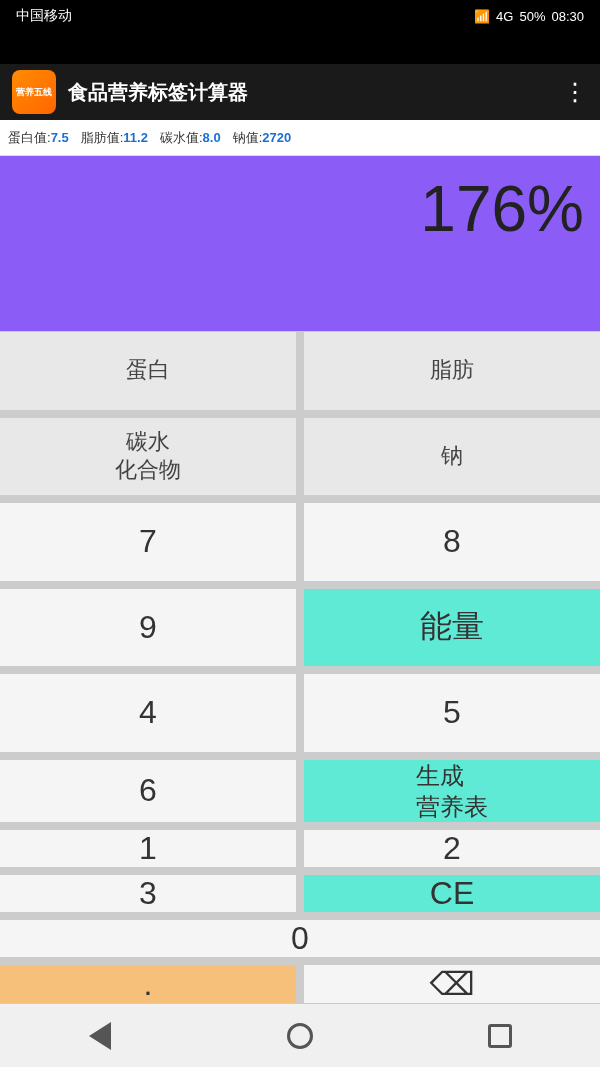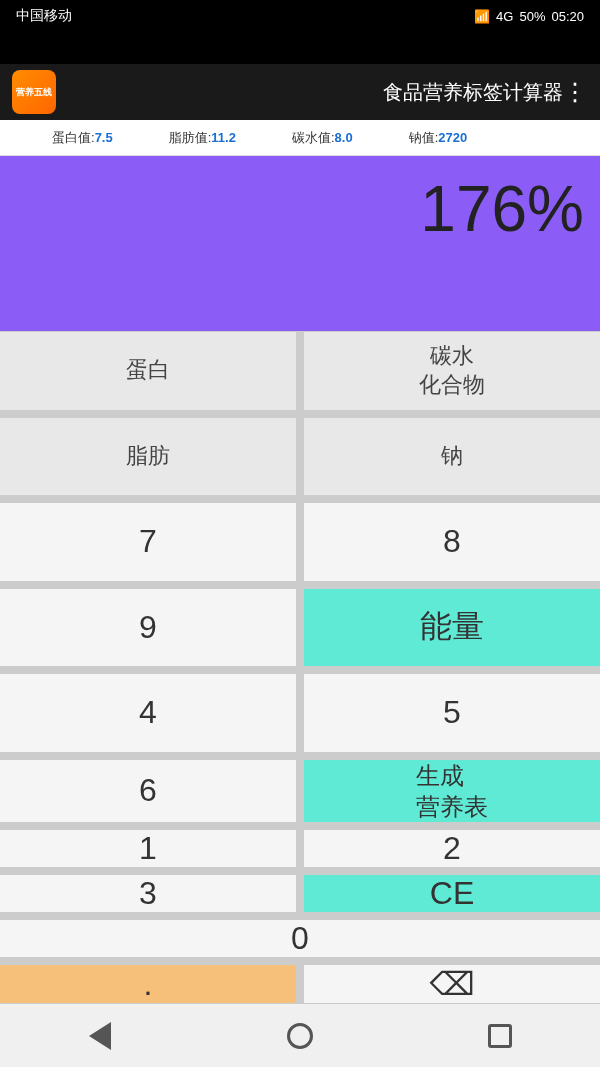--- a/index.html
+++ b/index.html
@@ -54,44 +54,43 @@
       justify-content: center;
       margin-right: 12px;
       color: #fff;
       font-size: 12px;
       font-weight: bold;
       flex-shrink: 0;
     }
     #app-title {
       color: #fff;
       font-size: 20px;
-      font-weight: normal;
+      font-weight: bold;
       flex: 1;
-      text-align: right;
     }
     #menu-dots {
       color: #fff;
       font-size: 24px;
       letter-spacing: 1px;
     }
 
     
     #nutrition-bar {
       background: #fff;
       border-bottom: 1px solid #ddd;
       height: 36px;
       display: flex;
       align-items: center;
       padding: 0 8px;
       font-size: 13px;
       gap: 12px;
       flex-shrink: 0;
       overflow: hidden;
     }
-    .nutrition-item { white-space: nowrap; margin-left: 44px; }
+    .nutrition-item { white-space: nowrap; }
     .nutrition-label { color: #333; }
     .nutrition-value { color: #1a6fd4; font-weight: bold; }
 
     
     #display-area {
       background: #8b5cf6;
       height: 175px;
       display: flex;
       align-items: flex-start;
       justify-content: flex-end;
@@ -189,21 +188,21 @@
   </style>
 </head>
 <body>
 
 <div id="status-bar">
   <span id="carrier">中国移动</span>
   <div id="status-right">
     <span>📶</span>
     <span>4G</span>
     <span>50%</span>
-    <span>05:20</span>
+    <span>08:30</span>
   </div>
 </div>
 
 <div id="title-bar">
   <div id="app-icon">
     <span style="font-size:9px;text-align:center;line-height:1.2;">营养五线</span>
   </div>
   <span id="app-title">食品营养标签计算器</span>
   <span id="menu-dots">⋮</span>
 </div>
@@ -223,22 +222,22 @@
   </span>
 </div>
 
 <div id="display-area">
   <span id="display-value">176%</span>
 </div>
 
 <div id="keypad">
 
   <div class="key-cell key-header">蛋白</div>
+  <div class="key-cell key-header">脂肪</div>
   <div class="key-cell key-header" style="line-height:1.3;text-align:center;font-size:22px;">碳水<br>化合物</div>
-  <div class="key-cell key-header">脂肪</div>
   <div class="key-cell key-header">钠</div>
 
   <div class="key-cell">7</div>
   <div class="key-cell">8</div>
   <div class="key-cell">9</div>
   <div class="key-cell key-orange">能量</div>
 
   <div class="key-cell">4</div>
   <div class="key-cell">5</div>
   <div class="key-cell">6</div>

